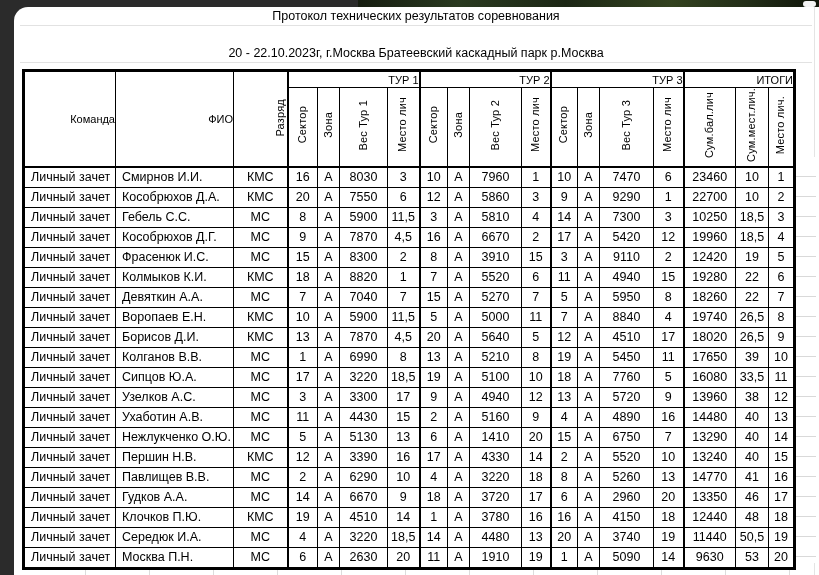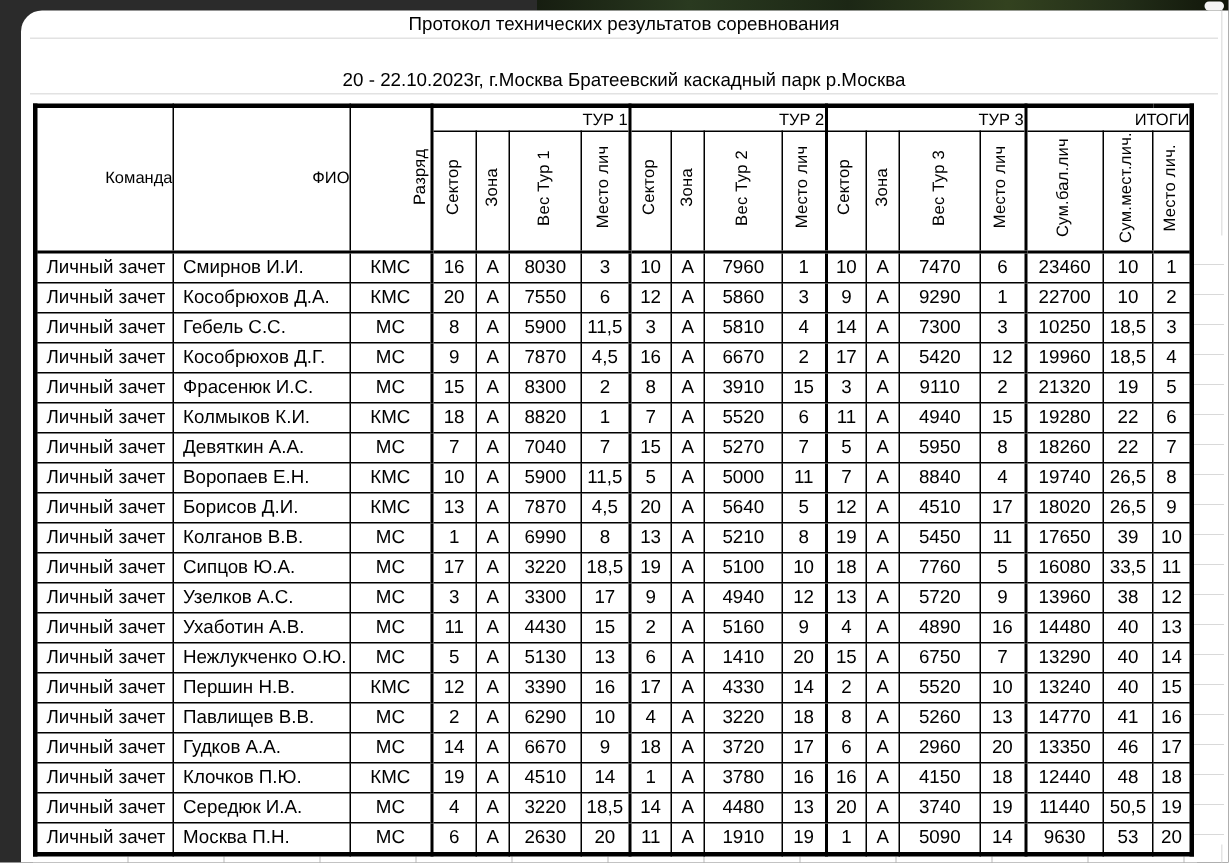--- a/index.html
+++ b/index.html
@@ -215,21 +215,21 @@
           <td>8300</td>
           <td>2</td>
           <td class="gb">8</td>
           <td>А</td>
           <td>3910</td>
           <td>15</td>
           <td class="gb">3</td>
           <td>А</td>
           <td>9110</td>
           <td>2</td>
-          <td class="gb">21320</td>
+          <td class="gb">12420</td>
           <td>19</td>
           <td>5</td>
         </tr>
         <tr>
           <td class="l">Личный зачет</td>
           <td class="l">Колмыков К.И.</td>
           <td>КМС</td>
           <td class="gb">18</td>
           <td>А</td>
           <td>8820</td>

